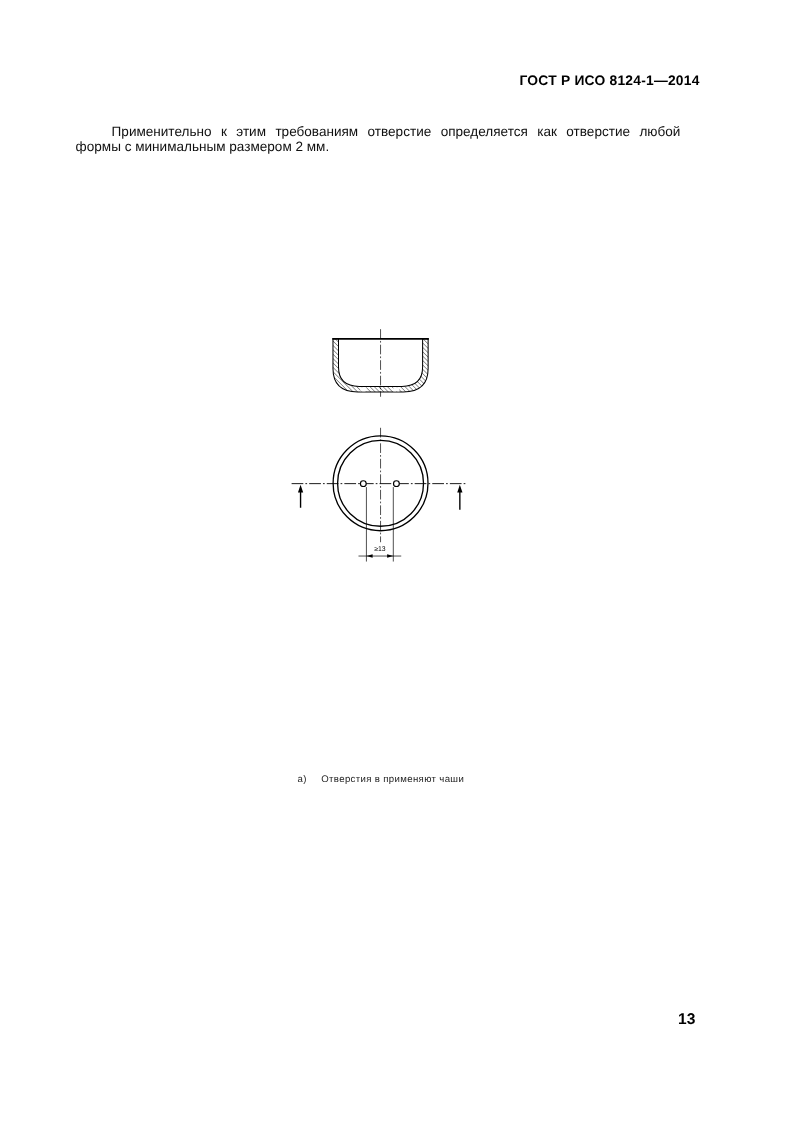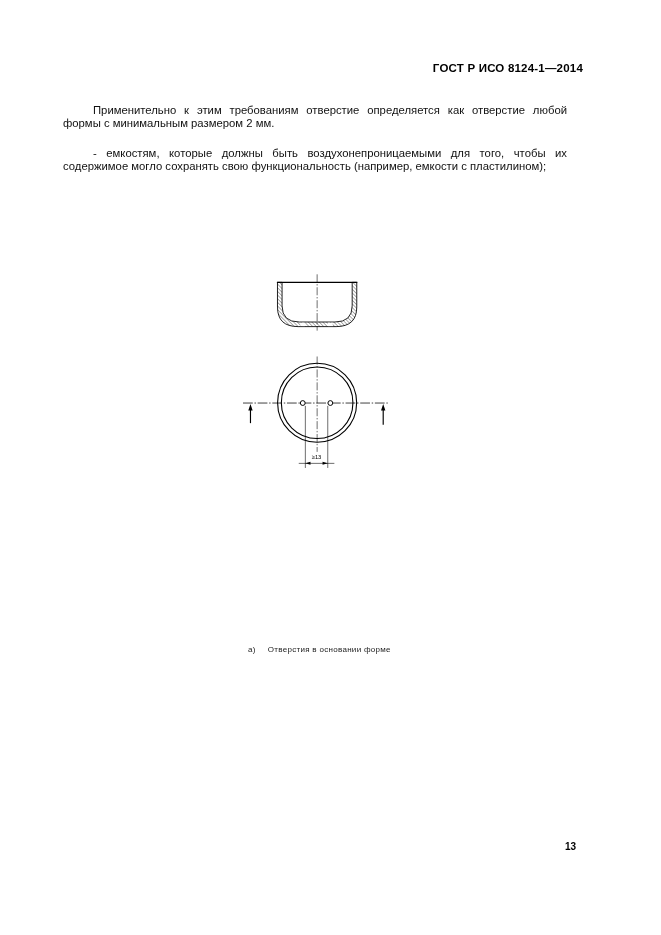--- a/index.html
+++ b/index.html
@@ -41,35 +41,34 @@
     font-size: 8px;
     color: #222222;
     display: flex;
     gap: 12px;
     letter-spacing: 0.3px;
   }
   .pagenum {
     position: absolute;
     top: 841px;
     left: 565px;
-    font-size: 10px;
+    font-size: 13px;
     font-weight: bold;
     color: #000000;
   }
 </style>
 </head>
 <body>
 
 <div class="page">
 
   <div class="header">ГОСТ Р ИСО 8124-1—2014</div>
 
   <div class="textblock">
     <p>Применительно к этим требованиям отверстие определяется как отверстие любой формы с минимальным размером 2 мм.</p>
-    <p>- емкостям, которые должны быть воздухонепроницаемыми для того, чтобы их содержимое могло сохранять свою функциональность (например, емкости с пластилином);</p>
   </div>
 
   <svg class="figure-svg" width="300" height="362" viewBox="170 268 300 630" xmlns="http://www.w3.org/2000/svg">
     <defs>
       <pattern id="hatch" width="4.5" height="4.5" patternUnits="userSpaceOnUse" patternTransform="rotate(-45)">
         <rect width="4.5" height="4.5" fill="#ffffff"></rect>
         <line x1="0" y1="0" x2="0" y2="4.5" stroke="#000000" stroke-width="1.1"></line>
       </pattern>
     </defs>
 
@@ -106,18 +105,18 @@
         <line x1="283" y1="608" x2="345" y2="608" stroke="#000000" stroke-width="1"></line>
         <polygon points="294.5,608 303.5,605.4 303.5,610.6" fill="#000000"></polygon>
         <polygon points="333.5,608 324.5,605.4 324.5,610.6" fill="#000000"></polygon>
         <text x="314" y="601" text-anchor="middle" font-size="10" font-family="Liberation Sans, sans-serif" fill="#000000">≥13</text>
       </g>
     </g>
   </svg>
 
   <div class="caption">
     <span>а)</span>
-    <span>Отверстия в основании форме</span>
+    <span>Отверстия в применяют чаши</span>
   </div>
 
   <div class="pagenum">13</div>
 
 </div>
 
 </body></html>

